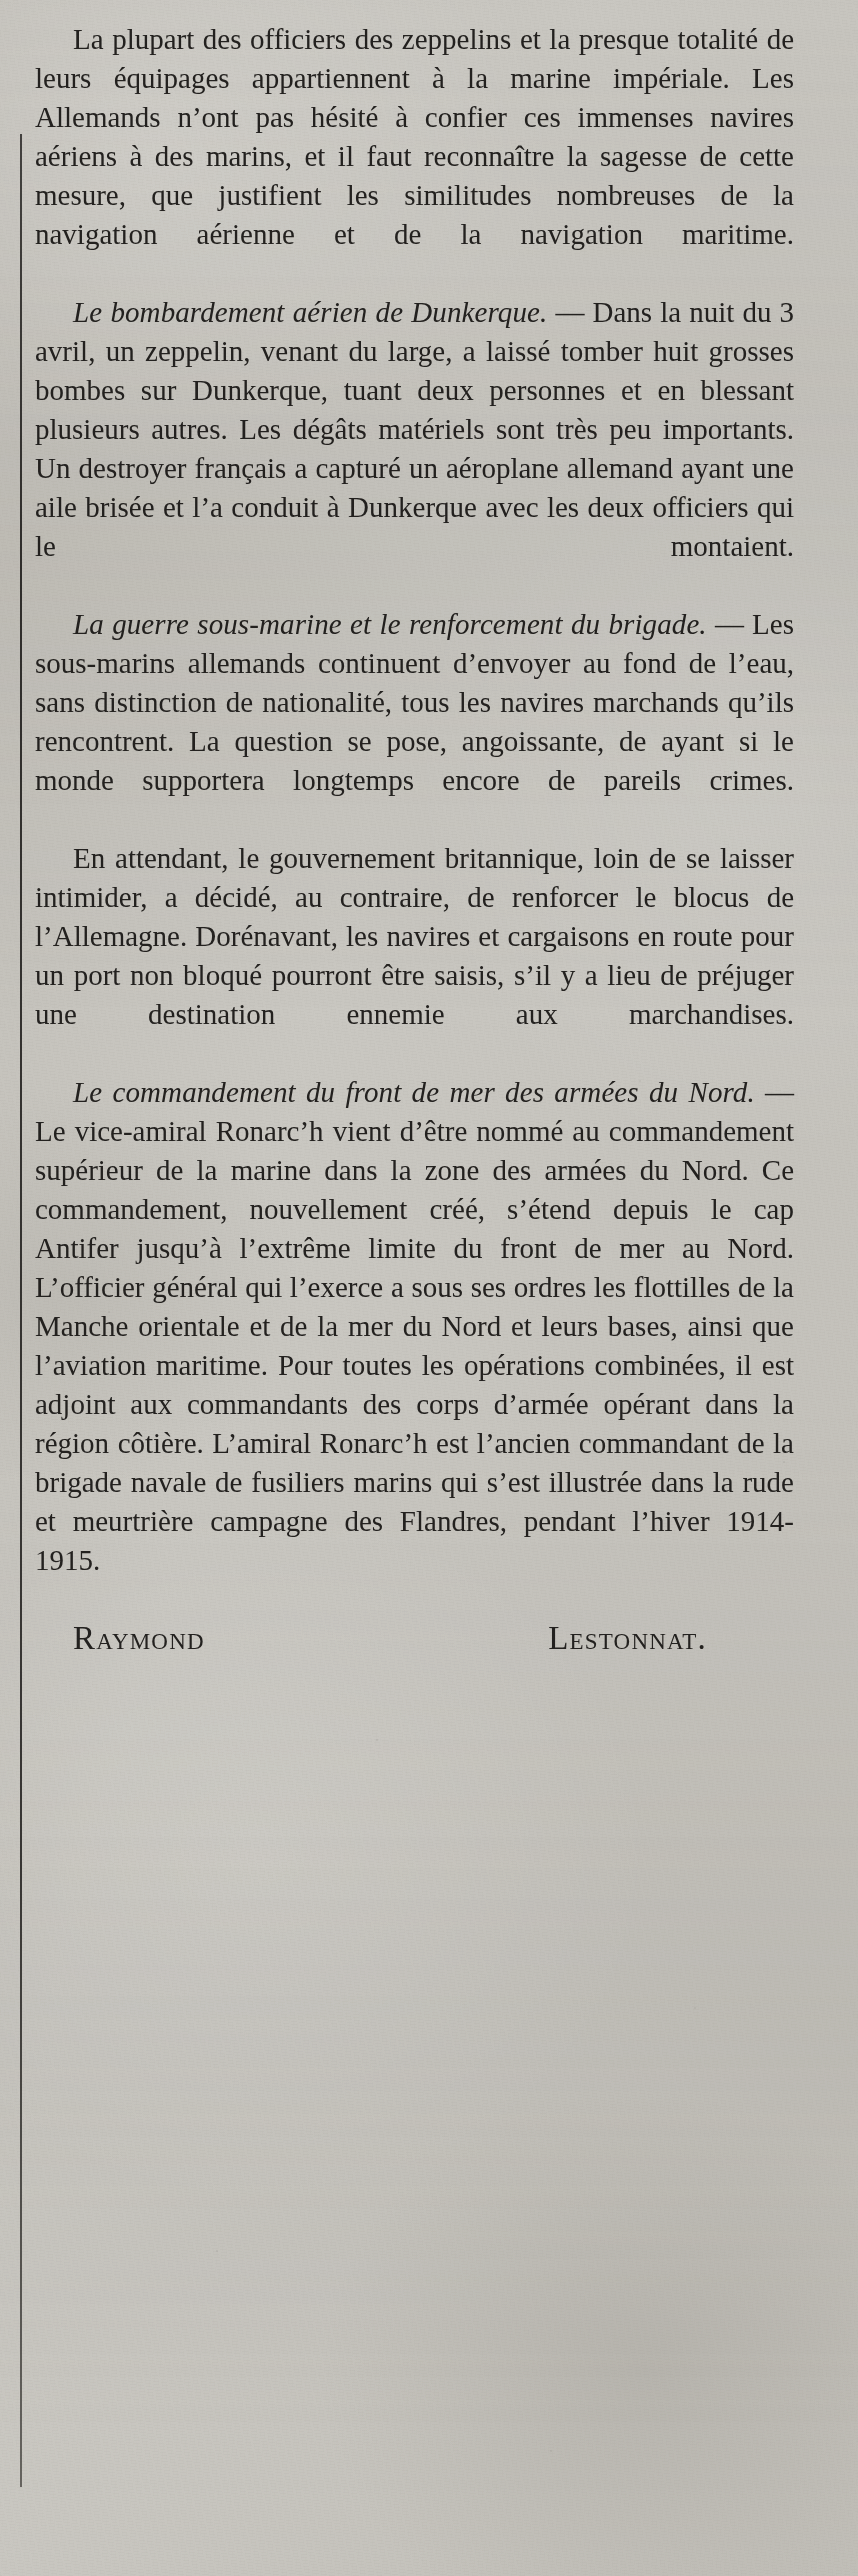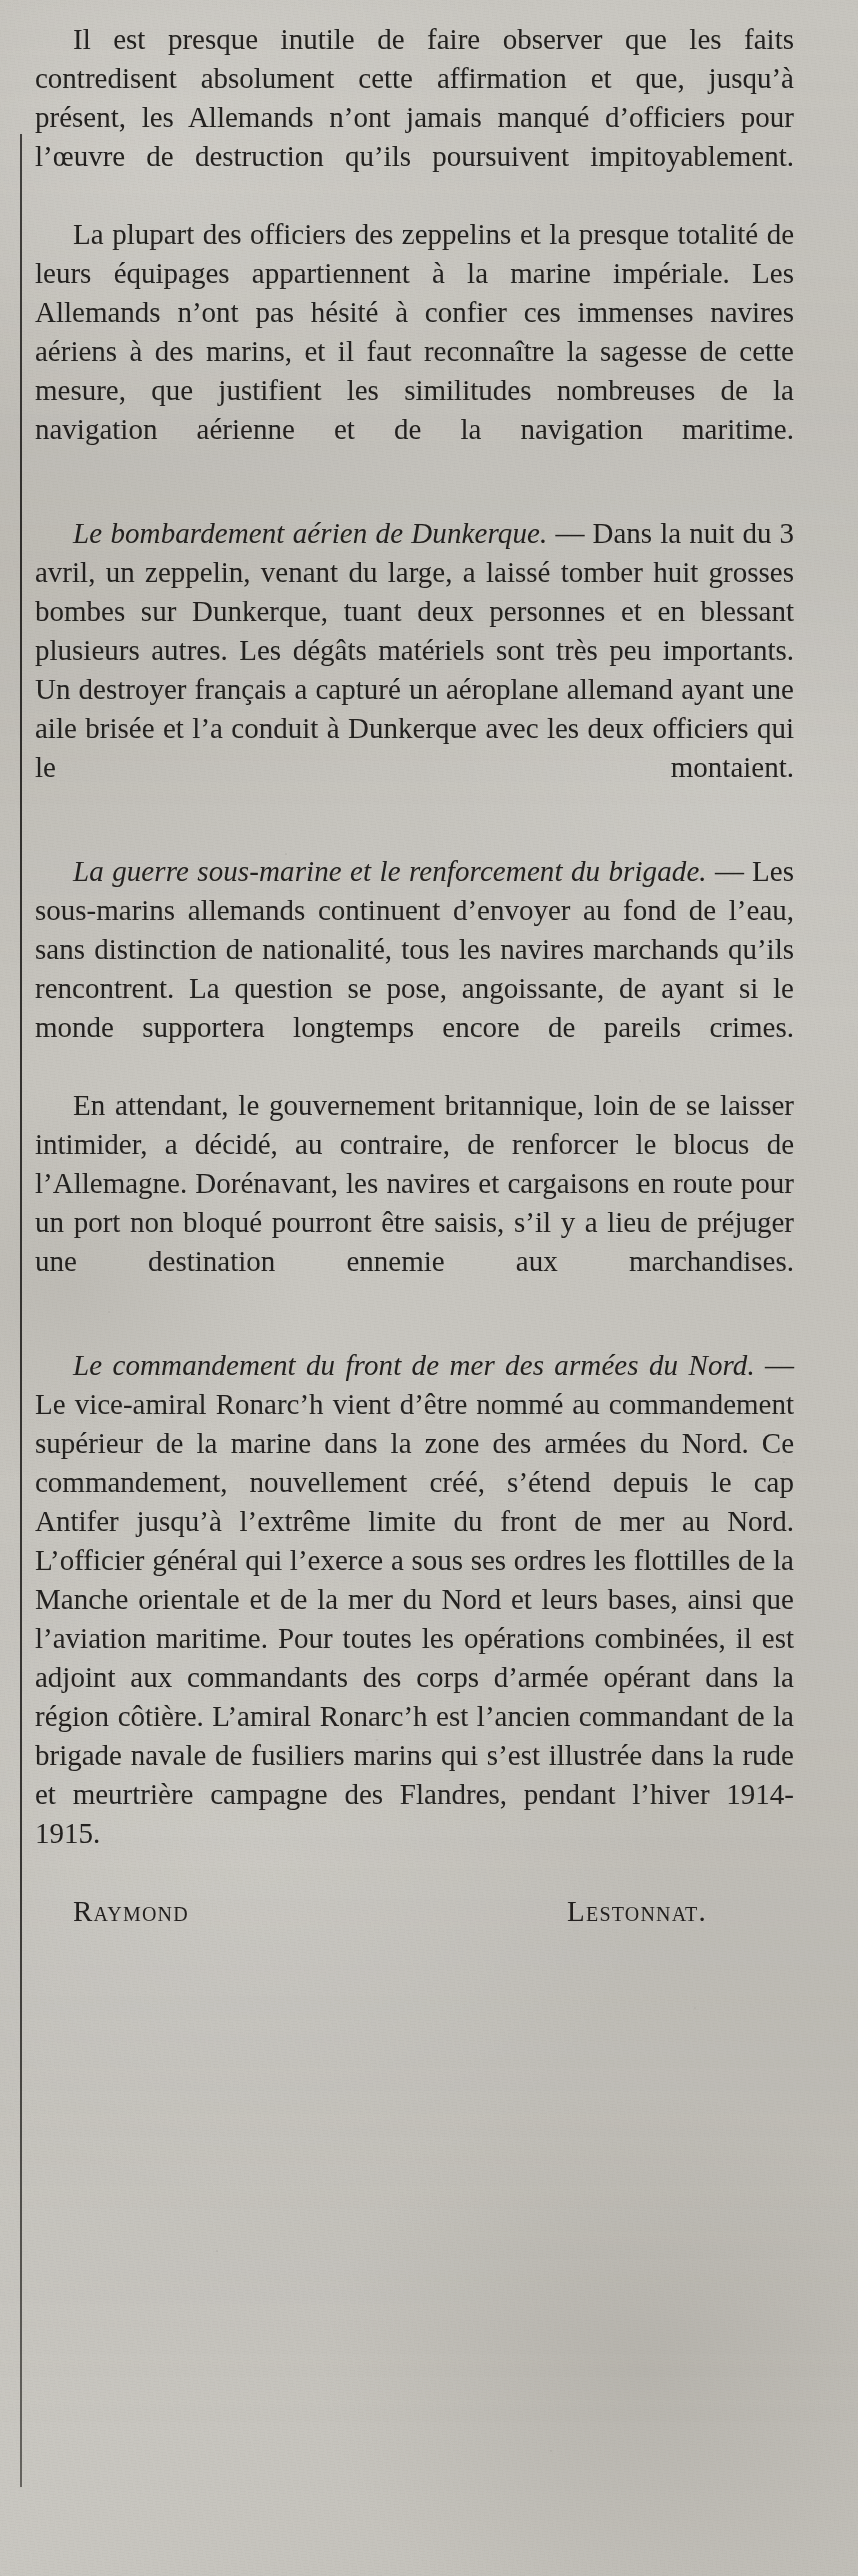--- a/index.html
+++ b/index.html
@@ -85,21 +85,20 @@
   }
 
   p.para {
     margin: 0;
     text-indent: 38px;
     text-align: justify;
     hyphens: manual;
     word-spacing: 0.4px;
   }
   p.para.spaced {
-    margin-top: 26px;
   }
 
   .runin {
     font-style: italic;
     letter-spacing: 0.1px;
   }
 
   
   p.para::after {
     content: "";
@@ -107,21 +106,21 @@
     width: 100%;
   }
 
   .signature {
     margin: 0;
     margin-top: 35px;
     text-align: center;
     padding-right: 87px;
     font-variant: small-caps;
     letter-spacing: 1.2px;
-    font-size: 29px;
+    font-size: 33px;
   }
   .signature::after { content: none; }
 
   
   .inkveil {
     position: absolute;
     inset: 0;
     pointer-events: none;
     mix-blend-mode: multiply;
     opacity: 0.16;
@@ -135,21 +134,20 @@
 
 <div class="page">
 
   <div class="grain"></div>
   <div class="speck"></div>
 
   <div class="column-rule"></div>
 
   <div class="column">
 
-    <p class="para"><span>Il est presque inutile de faire observer que les faits contredisent absolument cette affirmation et que, jusqu’à présent, les Allemands n’ont jamais manqué d’officiers pour l’œuvre de destruction qu’ils poursuivent impitoyablement.</span></p>
 
     <p class="para"><span>La plupart des officiers des zeppelins et la presque totalité de leurs équipages appartiennent à la marine impériale. Les Allemands n’ont pas hésité à confier ces immenses navires aériens à des marins, et il faut reconnaître la sagesse de cette mesure, que justifient les similitudes nombreuses de la navigation aérienne et de la navigation maritime.</span></p>
 
     <p class="para spaced"><span class="runin">Le bombardement aérien de Dunkerque.</span><span> — Dans la nuit du 3 avril, un zeppelin, venant du large, a laissé tomber huit grosses bombes sur Dunkerque, tuant deux personnes et en blessant plusieurs autres. Les dégâts matériels sont très peu importants. Un destroyer français a capturé un aéroplane allemand ayant une aile brisée et l’a conduit à Dunkerque avec les deux officiers qui le montaient.</span></p>
 
     <p class="para spaced"><span class="runin">La guerre sous-marine et le renforcement du brigade.</span><span> — Les sous-marins allemands continuent d’envoyer au fond de l’eau, sans distinction de nationalité, tous les navires marchands qu’ils rencontrent. La question se pose, angoissante, de ayant si le monde supportera longtemps encore de pareils crimes.</span></p>
 
     <p class="para"><span>En attendant, le gouvernement britannique, loin de se laisser intimider, a décidé, au contraire, de renforcer le blocus de l’Allemagne. Dorénavant, les navires et cargaisons en route pour un port non bloqué pourront être saisis, s’il y a lieu de préjuger une destination ennemie aux marchandises.</span></p>
 
     <p class="para spaced"><span class="runin">Le commandement du front de mer des armées du Nord.</span><span> — Le vice-amiral Ronarc’h vient d’être nommé au commandement supérieur de la marine dans la zone des armées du Nord. Ce commandement, nouvellement créé, s’étend depuis le cap Antifer jusqu’à l’extrême limite du front de mer au Nord. L’officier général qui l’exerce a sous ses ordres les flottilles de la Manche orientale et de la mer du Nord et leurs bases, ainsi que l’aviation maritime. Pour toutes les opérations combinées, il est adjoint aux commandants des corps d’armée opérant dans la région côtière. L’amiral Ronarc’h est l’ancien commandant de la brigade navale de fusiliers marins qui s’est illustrée dans la rude et meurtrière campagne des Flandres, pendant l’hiver 1914-1915.</span></p>

